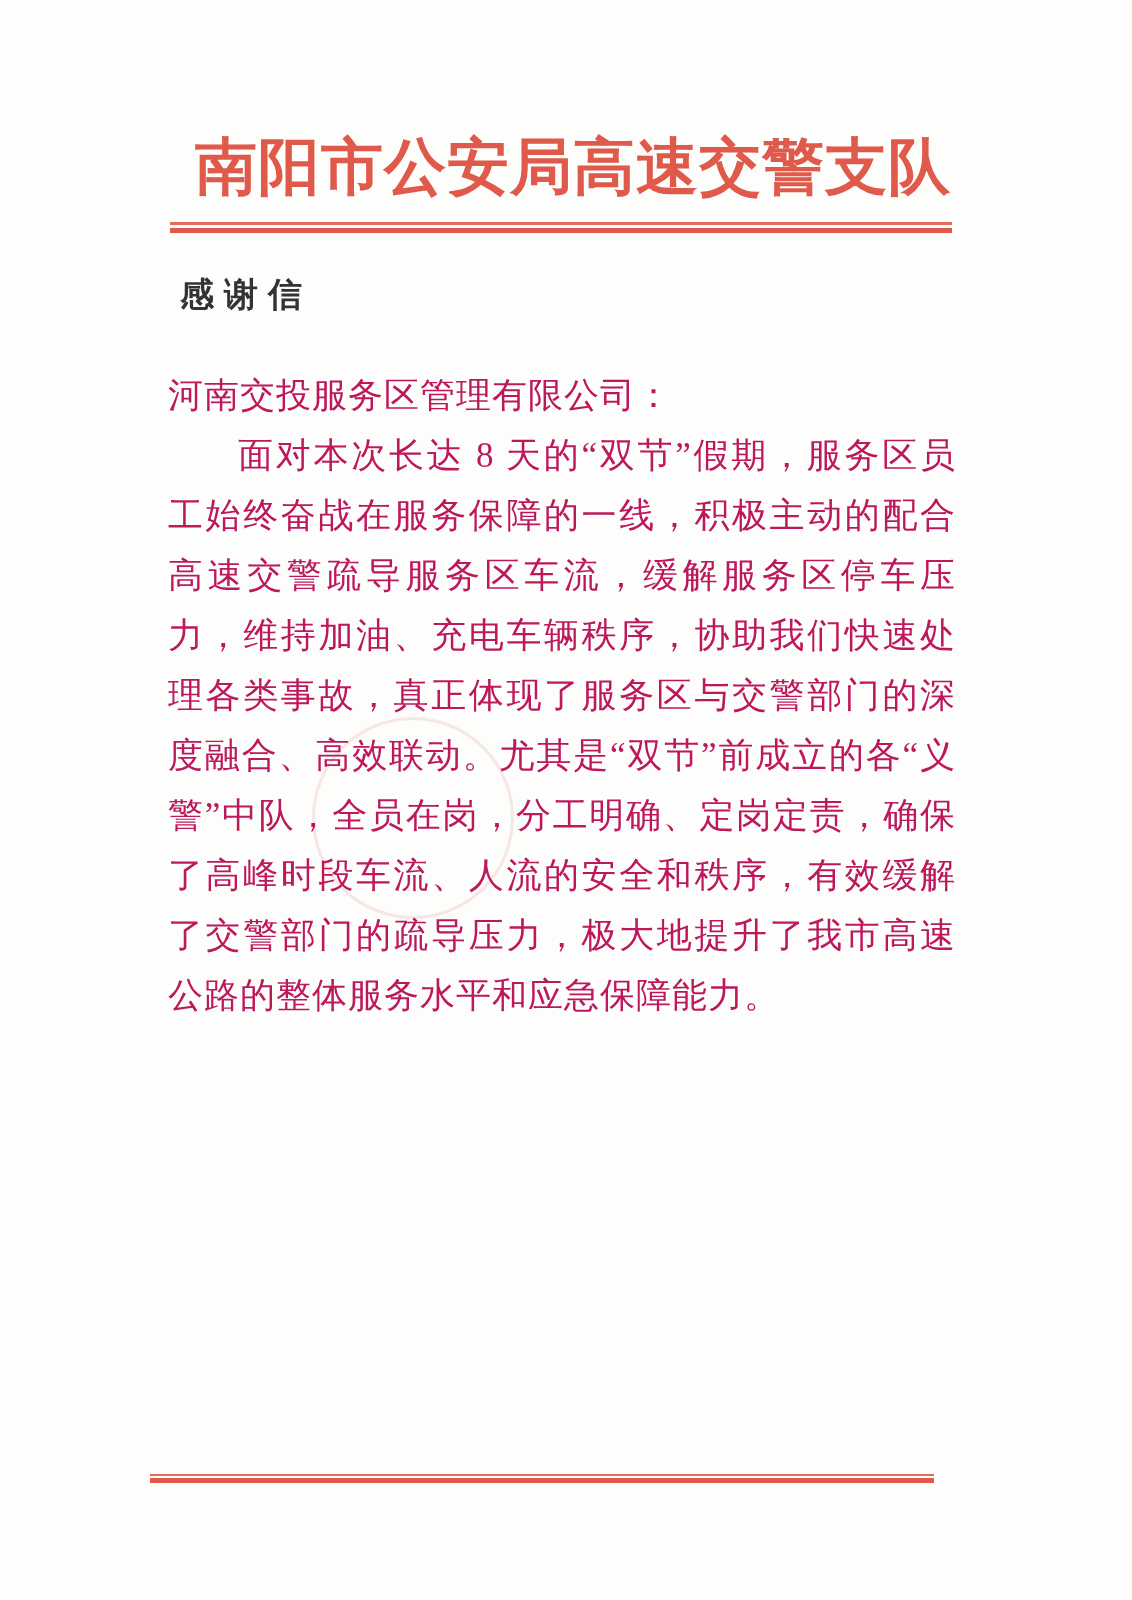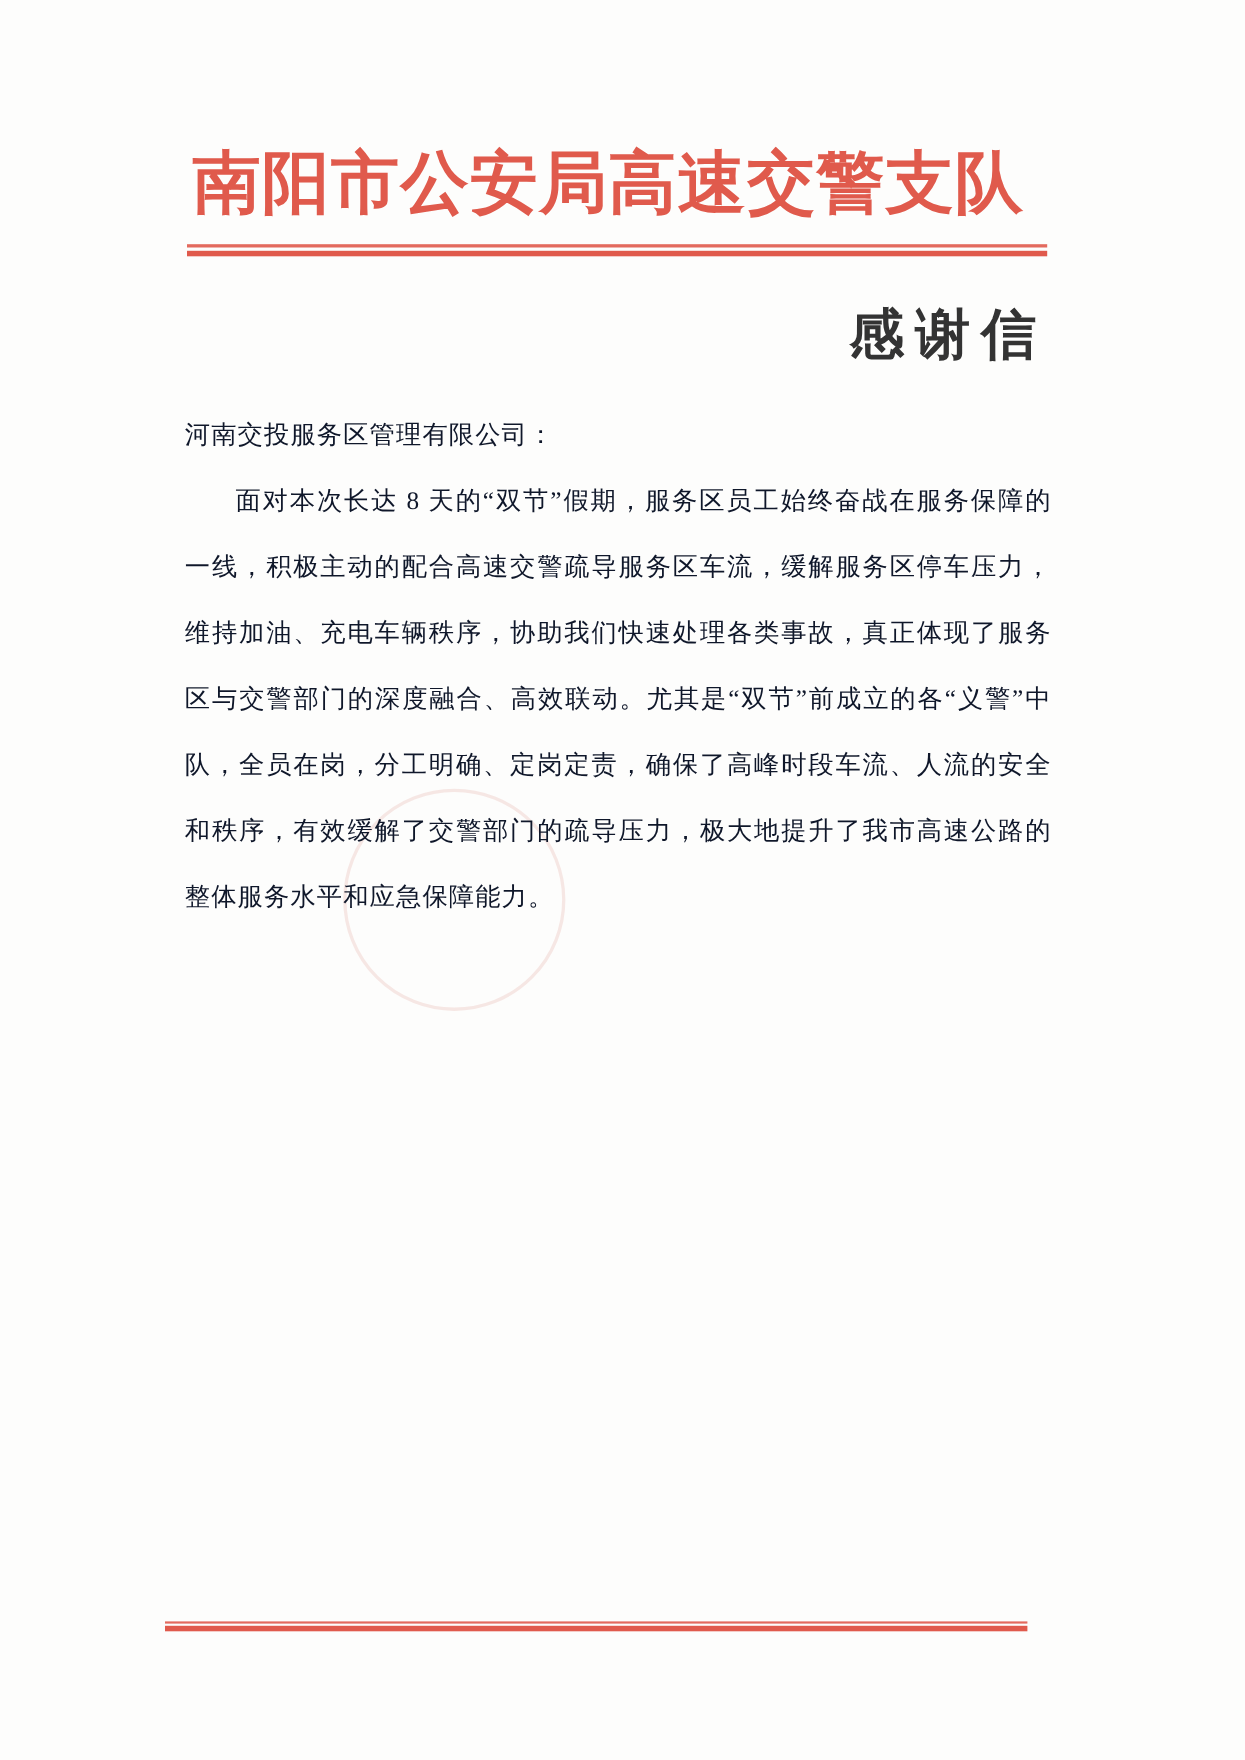--- a/index.html
+++ b/index.html
@@ -15,21 +15,21 @@
     width: 1132px;
     height: 1600px;
     margin: 0 auto;
     background: #fdfdfc;
     overflow: hidden;
   }
   
   .letterhead-title {
     position: absolute;
     top: 132px;
-    left: 162px;
+    left: 182px;
     width: 782px;
     margin: 0;
     font-family: "Liberation Serif", "DejaVu Serif", serif;
     font-weight: 700;
     font-size: 62px;
     line-height: 1.15;
     text-align: center;
     letter-spacing: 1px;
     white-space: nowrap;
     color: var(--accent, #e05a4c);
@@ -53,37 +53,37 @@
   .footer-rule .gap  { height: 2px; }
   
   .letter-title {
     position: absolute;
     top: 274px;
     left: 170px;
     width: 782px;
     margin: 0;
     font-family: "DejaVu Sans", "Liberation Sans", sans-serif;
     font-weight: 700;
-    font-size: 50px;
+    font-size: 34px;
     line-height: 1.2;
-    text-align: right;
+    text-align: left;
     letter-spacing: 10px;
     text-indent: 10px; 
     color: #333333;
   }
   
   .letter-body {
     position: absolute;
     top: 366px;
     left: 168px;
     width: 788px;
-    font-size: 23px;
+    font-size: 35px;
     line-height: 60px;
     letter-spacing: 1px;
-    color: #0f172a;
+    color: #be185d;
     text-align: justify;
   }
   .letter-body p { margin: 0; }
   .para { text-indent: 2em; }
   
   .stamp {
     position: absolute;
     left: 312px;
     top: 717px;
     width: 196px;

